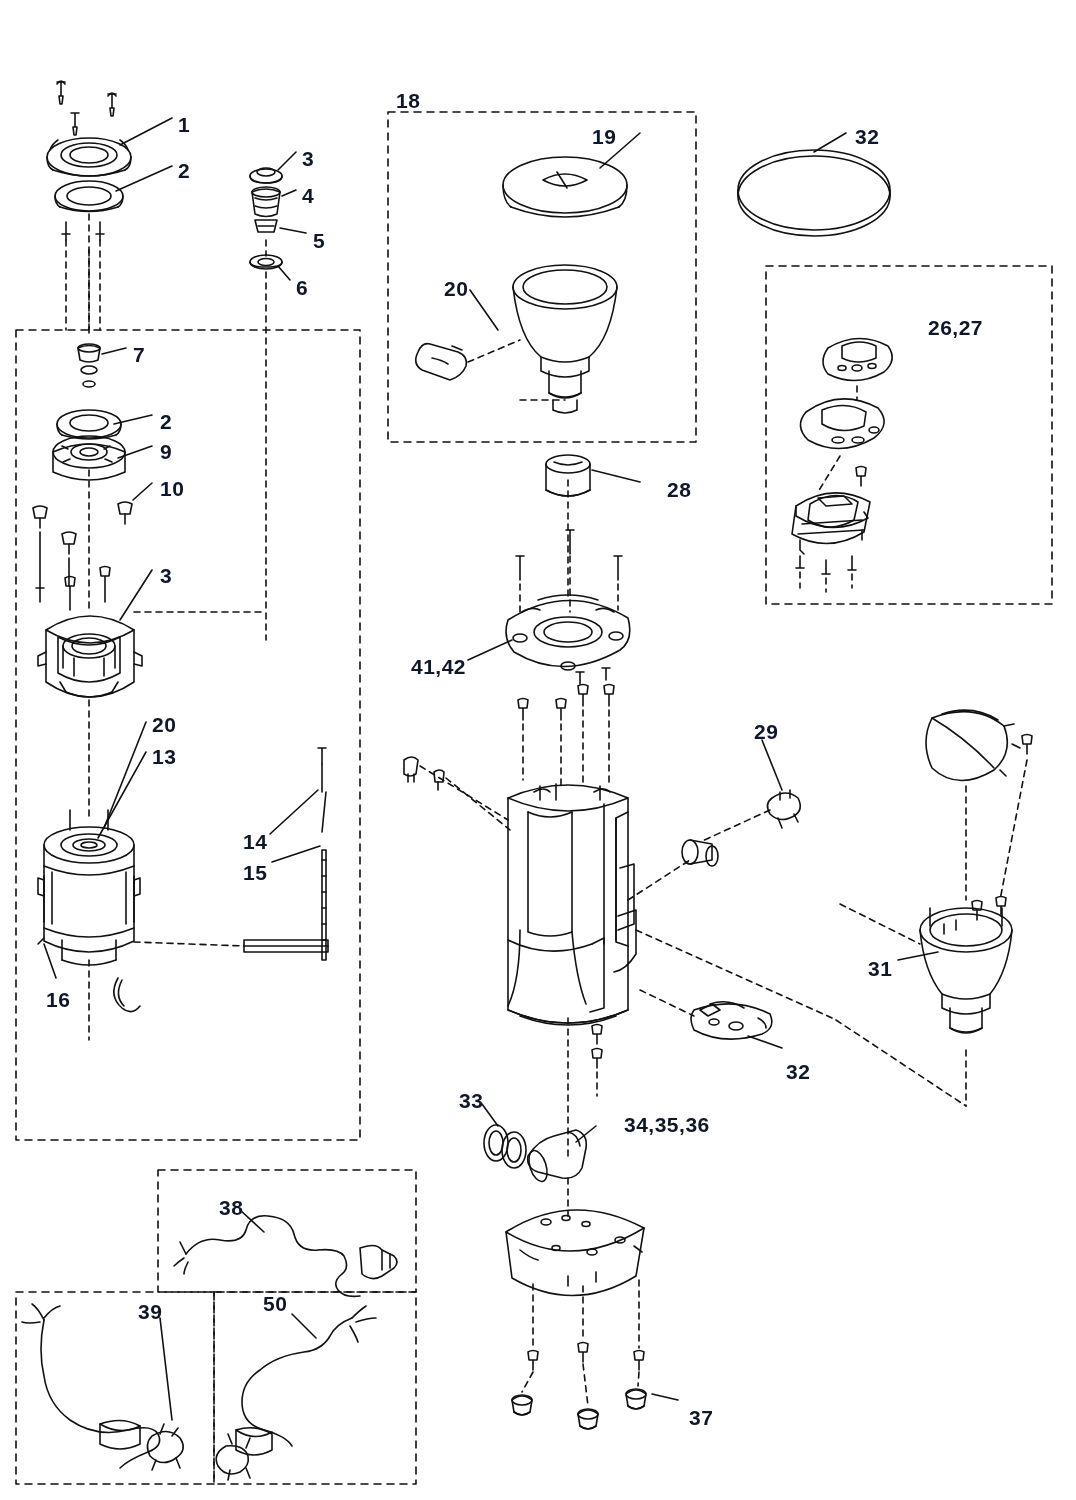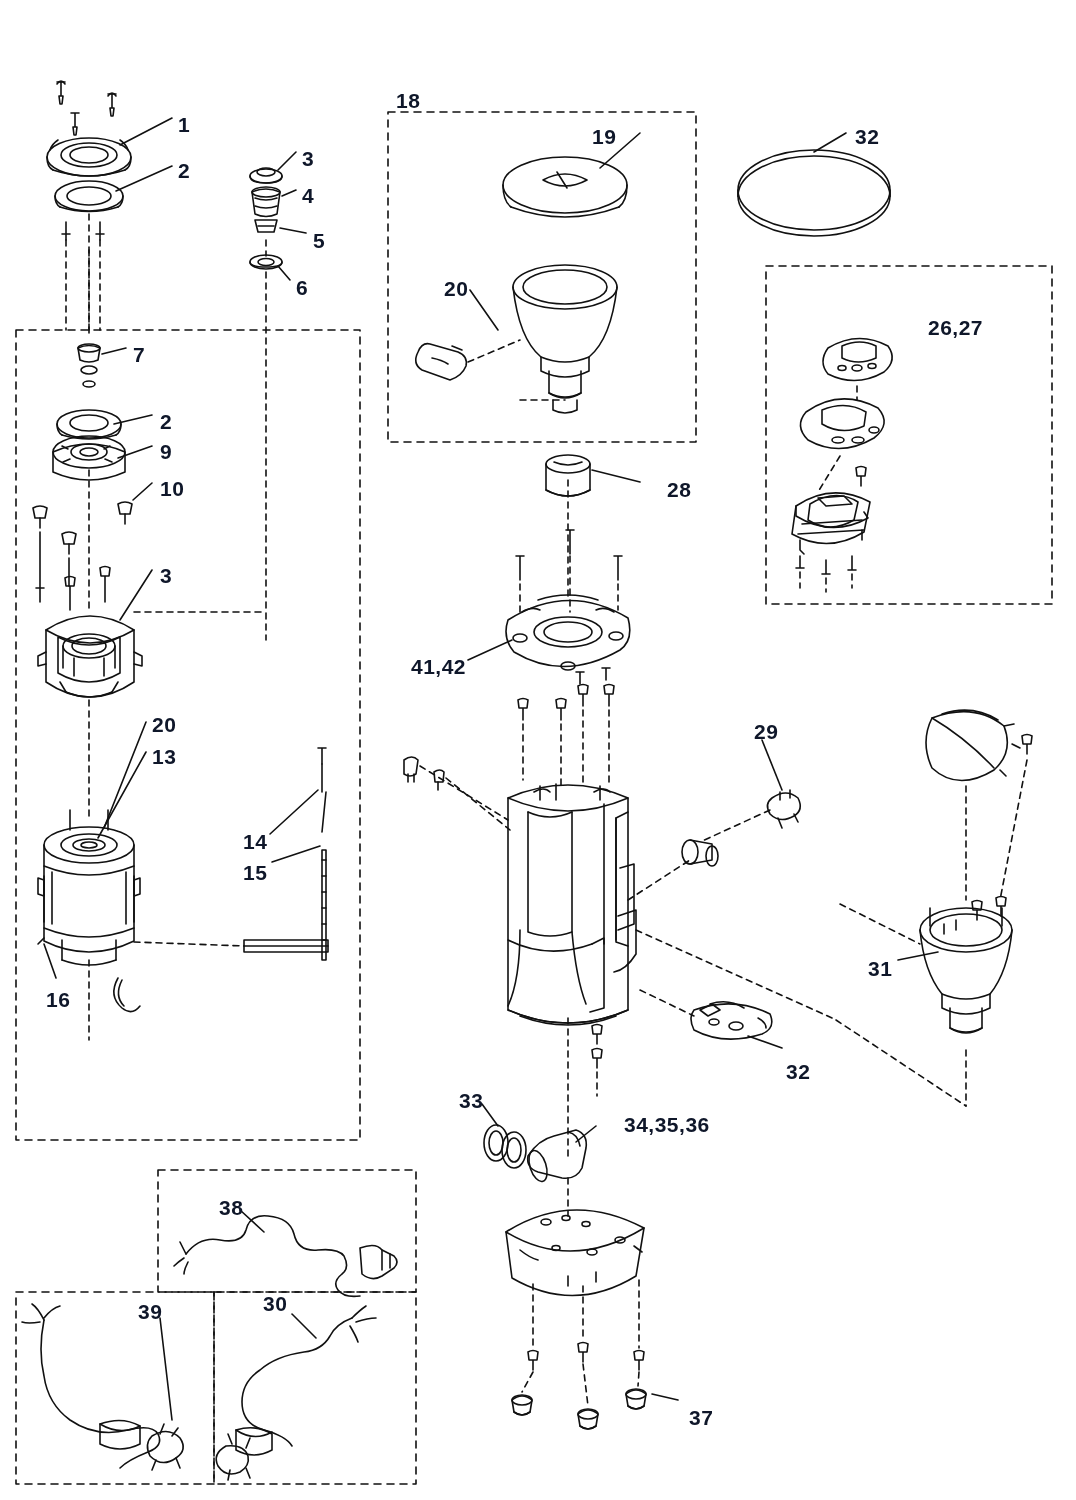--- a/index.html
+++ b/index.html
@@ -538,15 +538,15 @@
   <div class="callout" style="left:650px;top:478px;margin-left:17px;">28</div>
   <div class="callout" style="left:411px;top:655px;">41,42</div>
   <div class="callout" style="left:754px;top:720px;">29</div>
   <div class="callout" style="left:868px;top:957px;">31</div>
   <div class="callout" style="left:786px;top:1060px;">32</div>
   <div class="callout" style="left:459px;top:1089px;">33</div>
   <div class="callout" style="left:624px;top:1113px;text-align:center;">34,35,36</div>
   <div class="callout" style="left:689px;top:1406px;">37</div>
   <div class="callout" style="left:219px;top:1196px;">38</div>
   <div class="callout" style="left:138px;top:1300px;">39</div>
-  <div class="callout" style="left:263px;top:1292px;">30</div>
+  <div class="callout" style="left:263px;top:1292px;">50</div>
 
 </div>
 
 </body></html>

